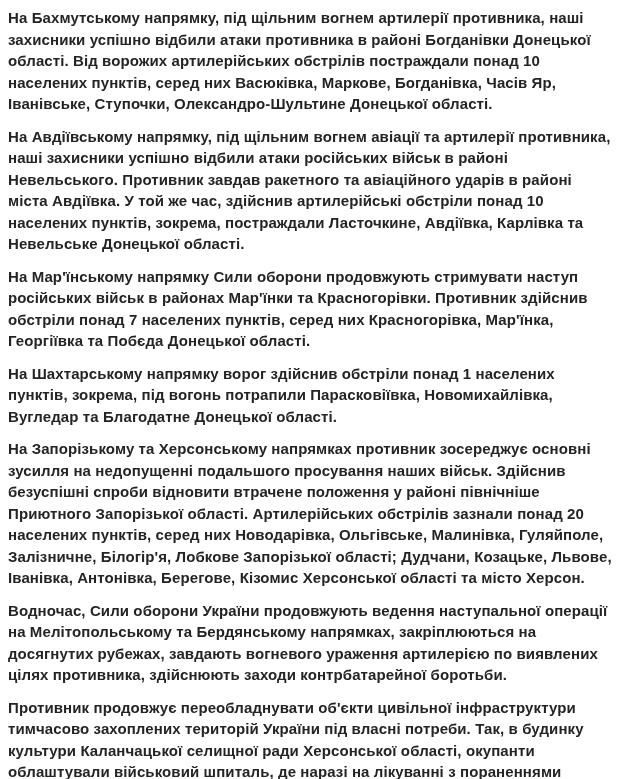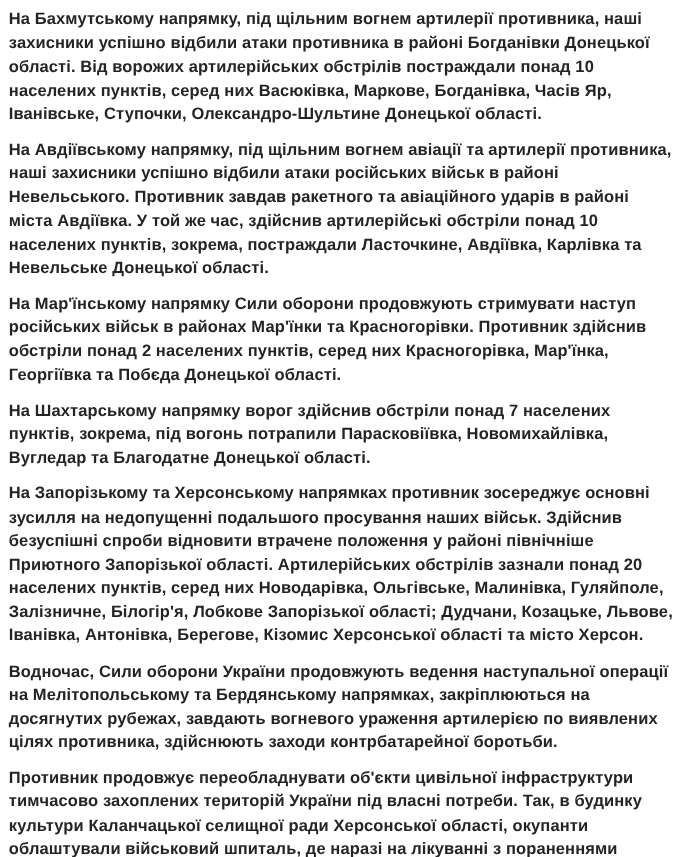--- a/index.html
+++ b/index.html
@@ -30,19 +30,19 @@
   .report p:last-child {
     margin-bottom: 0;
   }
 </style>
 </head>
 <body>
 
 <div class="report">
   <p>На Бахмутському напрямку, під щільним вогнем артилерії противника, наші захисники успішно відбили атаки противника в районі Богданівки Донецької області. Від ворожих артилерійських обстрілів постраждали понад 10 населених пунктів, серед них Васюківка, Маркове, Богданівка, Часів Яр, Іванівське, Ступочки, Олександро-Шультине Донецької області.</p>
   <p>На Авдіївському напрямку, під щільним вогнем авіації та артилерії противника, наші захисники успішно відбили атаки російських військ в районі Невельського. Противник завдав ракетного та авіаційного ударів в районі міста Авдіївка. У той же час, здійснив артилерійські обстріли понад 10 населених пунктів, зокрема, постраждали Ласточкине, Авдіївка, Карлівка та Невельське Донецької області.</p>
-  <p>На Мар'їнському напрямку Сили оборони продовжують стримувати наступ російських військ в районах Мар'їнки та Красногорівки. Противник здійснив обстріли понад 2 населених пунктів, серед них Красногорівка, Мар'їнка, Георгіївка та Побєда Донецької області.</p>
-  <p>На Шахтарському напрямку ворог здійснив обстріли понад 7 населених пунктів, зокрема, під вогонь потрапили Парасковіївка, Новомихайлівка, Вугледар та Благодатне Донецької області.</p>
+  <p>На Мар'їнському напрямку Сили оборони продовжують стримувати наступ російських військ в районах Мар'їнки та Красногорівки. Противник здійснив обстріли понад 7 населених пунктів, серед них Красногорівка, Мар'їнка, Георгіївка та Побєда Донецької області.</p>
+  <p>На Шахтарському напрямку ворог здійснив обстріли понад 1 населених пунктів, зокрема, під вогонь потрапили Парасковіївка, Новомихайлівка, Вугледар та Благодатне Донецької області.</p>
   <p>На Запорізькому та Херсонському напрямках противник зосереджує основні зусилля на недопущенні подальшого просування наших військ. Здійснив безуспішні спроби відновити втрачене положення у районі північніше Приютного Запорізької області. Артилерійських обстрілів зазнали понад 20 населених пунктів, серед них Новодарівка, Ольгівське, Малинівка, Гуляйполе, Залізничне, Білогір'я, Лобкове Запорізької області; Дудчани, Козацьке, Львове, Іванівка, Антонівка, Берегове, Кізомис Херсонської області та місто Херсон.</p>
   <p>Водночас, Сили оборони України продовжують ведення наступальної операції на Мелітопольському та Бердянському напрямках, закріплюються на досягнутих рубежах, завдають вогневого ураження артилерією по виявлених цілях противника, здійснюють заходи контрбатарейної боротьби.</p>
   <p>Противник продовжує переобладнувати об'єкти цивільної інфраструктури тимчасово захоплених територій України під власні потреби. Так, в будинку культури Каланчацької селищної ради Херсонської області, окупанти облаштували військовий шпиталь, де наразі на лікуванні з пораненнями різного ступеню важкості та на реабілітації перебувають понад 50 російських загарбників.</p>
 
 </div>
 
 </body></html>

